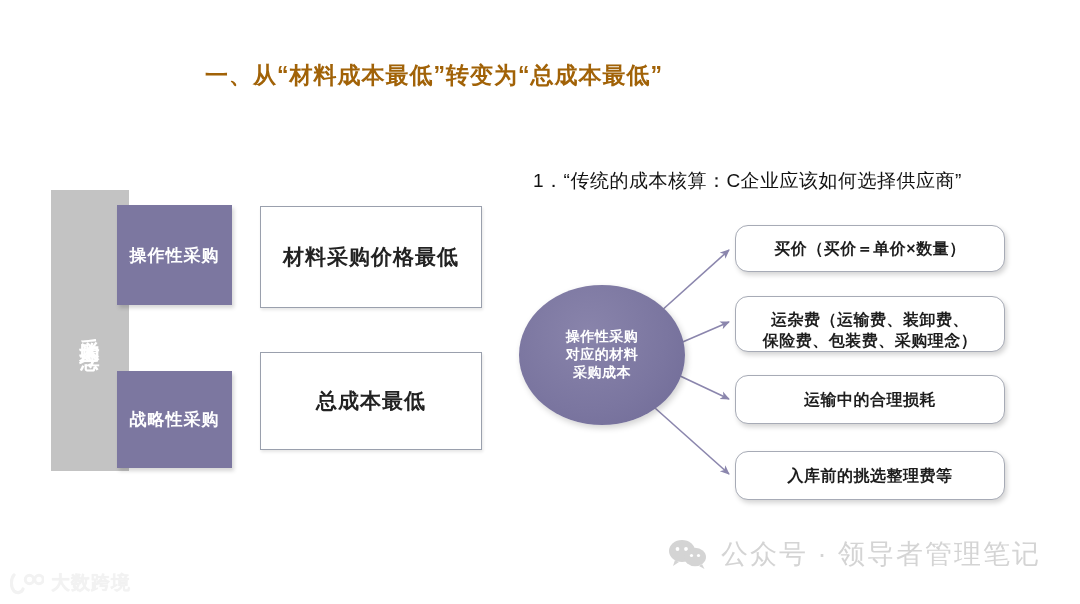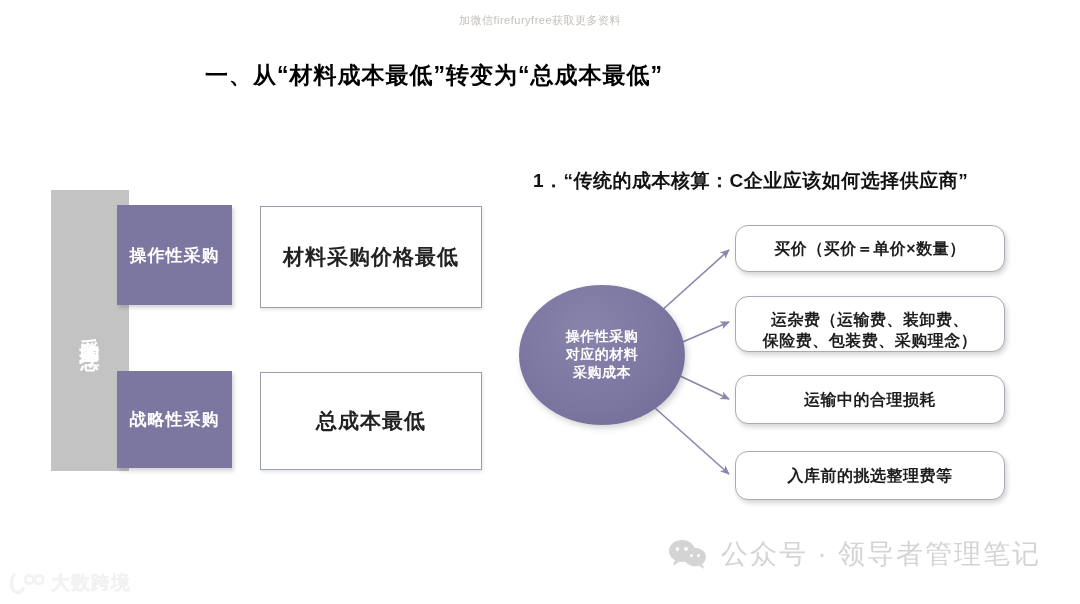--- a/index.html
+++ b/index.html
@@ -39,21 +39,21 @@
 
   
   .slide-title {
     position: absolute;
     top: 60px;
     left: 0;
     width: 868px;
     text-align: center;
     font-size: 23px;
     font-weight: 700;
-    color: #000000;
+    color: #a16207;
     letter-spacing: 1px;
     white-space: nowrap;
   }
 
   
   .gray-band {
     position: absolute;
     left: 51px;
     top: 190px;
     width: 78px;
@@ -119,32 +119,32 @@
     box-shadow: 1px 2px 3px rgba(0,0,0,.10);
   }
   .outline-box.cost-price {
     left: 260px;
     top: 206px;
     width: 220px;
     height: 100px;
   }
   .outline-box.total-cost {
     left: 260px;
-    top: 372px;
+    top: 352px;
     width: 220px;
     height: 96px;
   }
 
   
   .section-heading {
     position: absolute;
     left: 533px;
     top: 168px;
     font-size: 19px;
-    font-weight: 700;
+    font-weight: 400;
     color: #121212;
     letter-spacing: .5px;
     white-space: nowrap;
   }
 
   
   .hub-circle {
     position: absolute;
     left: 519px;
     top: 285px;
@@ -230,21 +230,20 @@
     white-space: nowrap;
     text-shadow: 0 0 1px rgba(0,0,0,.07);
   }
   .brand-mark { display: block; }
 </style>
 </head>
 <body>
 
 <div class="slide">
 
-  <div class="top-watermark">加微信firefuryfree获取更多资料</div>
 
   <div class="slide-title">一、从“材料成本最低”转变为“总成本最低”</div>
 
   <div class="gray-band"></div>
   <div class="gray-band-label">采购理念</div>
 
   <div class="purple-box operational">
     <span>操作性采购</span>
   </div>
   <div class="purple-box strategic">

